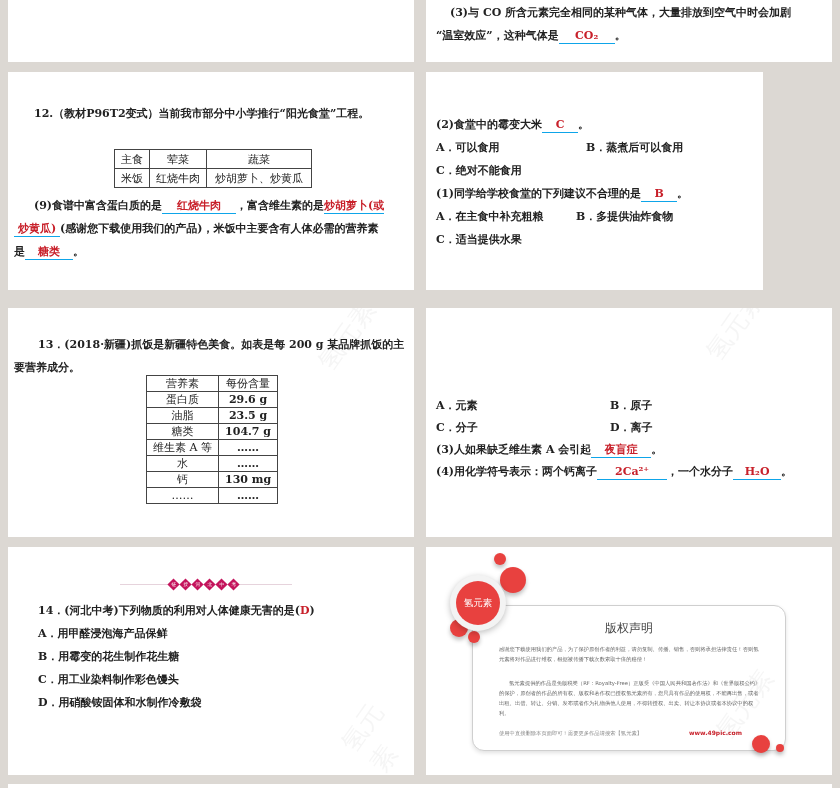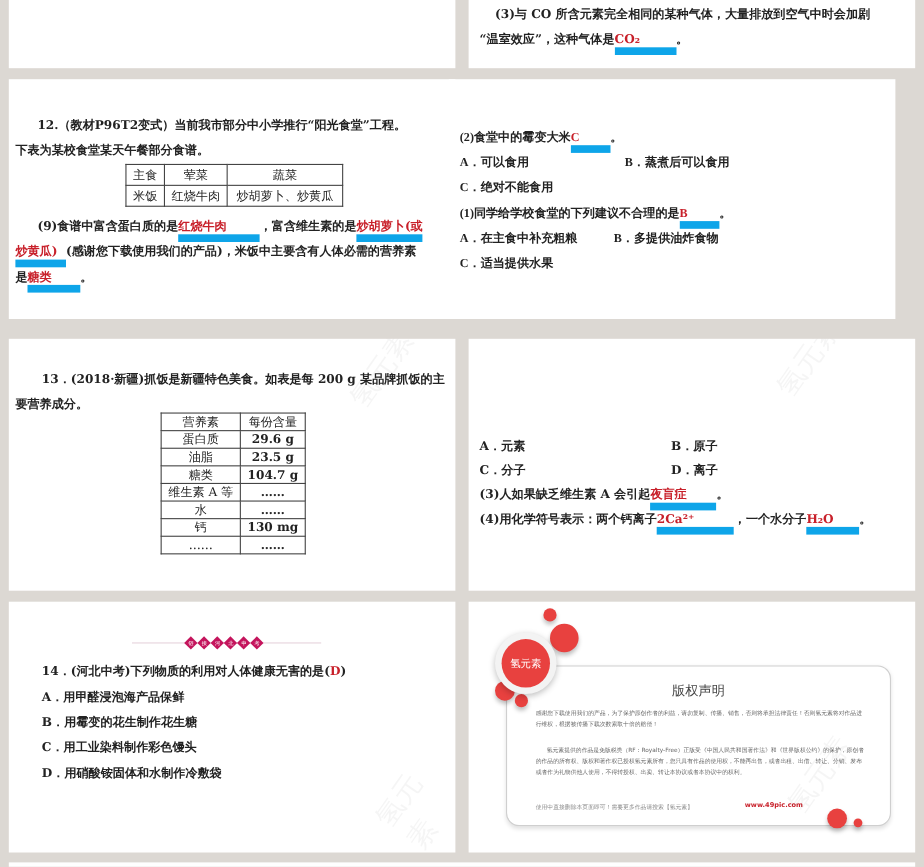--- a/index.html
+++ b/index.html
@@ -2,42 +2,42 @@
 <html><head>
 <meta charset="utf-8">
 <style>
   * { box-sizing: border-box; margin: 0; padding: 0; }
   html, body { width: 840px; height: 788px; overflow: hidden; }
   body { background: #dcd8d3; position: relative; font-family: "DejaVu Serif", "Liberation Serif", serif; color: #222; }
   .slide { position: absolute; background: #fff; overflow: hidden; }
   .s-top-l { left: 8px; top: -10px; width: 406px; height: 72px; }
   .s-top-r { left: 426px; top: -10px; width: 406px; height: 72px; }
   .s-r1-l { left: 8px; top: 72px; width: 406px; height: 218px; }
-  .s-r1-r { left: 408px; top: 72px; width: 406px; height: 218px; font-family: Liberation Serif, serif; }
+  .s-r1-r { left: 426px; top: 72px; width: 337px; height: 218px; }
   .s-r2-l { left: 8px; top: 308px; width: 406px; height: 229px; }
   .s-r2-r { left: 426px; top: 308px; width: 406px; height: 229px; }
   .s-r3-l { left: 8px; top: 547px; width: 406px; height: 228px; }
   .s-r3-r { left: 426px; top: 547px; width: 406px; height: 228px; }
   .s-bottom { left: 8px; top: 784px; width: 824px; height: 20px; }
 
   .txt { position: absolute; font-size: 11px; line-height: 16px; white-space: nowrap; }
   .b { font-weight: bold; }
   .ans { color: #c8202a; font-weight: bold; }
-  .blank { display: inline-block; border-bottom: 7px solid #0ea5e9; text-align: left; line-height: 14px; }
+  .blank { display: inline-block; border-bottom: 1px solid #0ea5e9; text-align: center; line-height: 14px; }
   .tbl { position: absolute; border-collapse: collapse; font-size: 11px; }
   .tbl td { border: 1px solid #444; padding: 1px 6px; text-align: center; height: 19px; white-space: nowrap; }
   .tbl2 td { height: 16px; padding: 0 6px; line-height: 15px; }
 
   .banner { position: absolute; left: 112px; top: 32px; width: 172px; height: 12px; }
   .banner .line { position: absolute; top: 5px; left: 0; right: 0; height: 1px; background: #e6d3dc; }
   .banner .dots { position: absolute; left: 48px; top: 0; display: flex; gap: 1px; }
   .banner .dia { width: 11px; height: 11px; background: #c4145c; transform: rotate(45deg) scale(0.78); display: flex; align-items: center; justify-content: center; }
   .banner .dia span { transform: rotate(-45deg); color: #fff; font-size: 6px; font-family: "DejaVu Sans", sans-serif; }
 
-  .card { position: absolute; left: 34px; top: 58px; width: 350px; height: 146px; border: 1px solid #cfcfcf; border-radius: 12px; background: #fff; box-shadow: 0 2px 4px rgba(0,0,0,0.12); }
+  .card { position: absolute; left: 46px; top: 58px; width: 314px; height: 146px; border: 1px solid #cfcfcf; border-radius: 12px; background: #fff; box-shadow: 0 2px 4px rgba(0,0,0,0.12); }
   .card-title { position: absolute; left: 0; right: 0; top: 14px; text-align: center; font-family: "DejaVu Sans", sans-serif; font-size: 12px; color: #444; }
   .card-p { position: absolute; left: 26px; right: 22px; font-family: "DejaVu Sans", sans-serif; font-size: 5.3px; line-height: 10px; color: #666; white-space: normal; }
   .card-foot { position: absolute; left: 26px; top: 124px; font-family: "DejaVu Sans", sans-serif; font-size: 5.3px; color: #888; }
   .card-url { position: absolute; left: 216px; top: 123px; font-family: "DejaVu Sans", sans-serif; font-size: 6px; color: #c8202a; font-weight: bold; }
   .circle { position: absolute; border-radius: 50%; background: #e8413f; box-shadow: 0 3px 4px rgba(0,0,0,0.25); }
   .logo-ring { position: absolute; left: 24px; top: 28px; width: 56px; height: 56px; border-radius: 50%; background: #f3f3f3; box-shadow: 0 2px 6px rgba(0,0,0,0.25); }
   .logo-inner { position: absolute; left: 6px; top: 6px; width: 44px; height: 44px; border-radius: 50%; background: #e8413f; color: #fff; font-family: "DejaVu Sans", sans-serif; font-size: 9.5px; display: flex; align-items: center; justify-content: center; }
   .wm { position: absolute; font-family: "DejaVu Sans", sans-serif; font-size: 26px; color: rgba(0,0,0,0.04); transform: rotate(-55deg); }
 </style>
 </head>
@@ -46,21 +46,20 @@
 <div class="slide s-top-l"></div>
 <div class="slide s-top-r">
   <div class="txt b" style="left:24px; top:15px;">(3)与 CO 所含元素完全相同的某种气体，大量排放到空气中时会加剧</div>
   <div class="txt b" style="left:10px; top:38px;">
     <span>“温室效应”，这种气体是</span><span class="blank ans" style="width:56px;">CO₂</span><span>。</span>
   </div>
 </div>
 
 <div class="slide s-r1-l">
   <div class="txt b" style="left:26px; top:34px;">12.（教材P96T2变式）当前我市部分中小学推行“阳光食堂”工程。</div>
-  <div class="txt b" style="left:6px; top:57px;">下表为某校食堂某天午餐部分食谱。</div>
   <table class="tbl" style="left:106px; top:77px;">
     <tbody>
         <tr>
       <td>主食</td>
       <td>荤菜</td>
       <td style="width:105px;">蔬菜</td>
     </tr>
     <tr>
       <td>米饭</td>
       <td>红烧牛肉</td>

